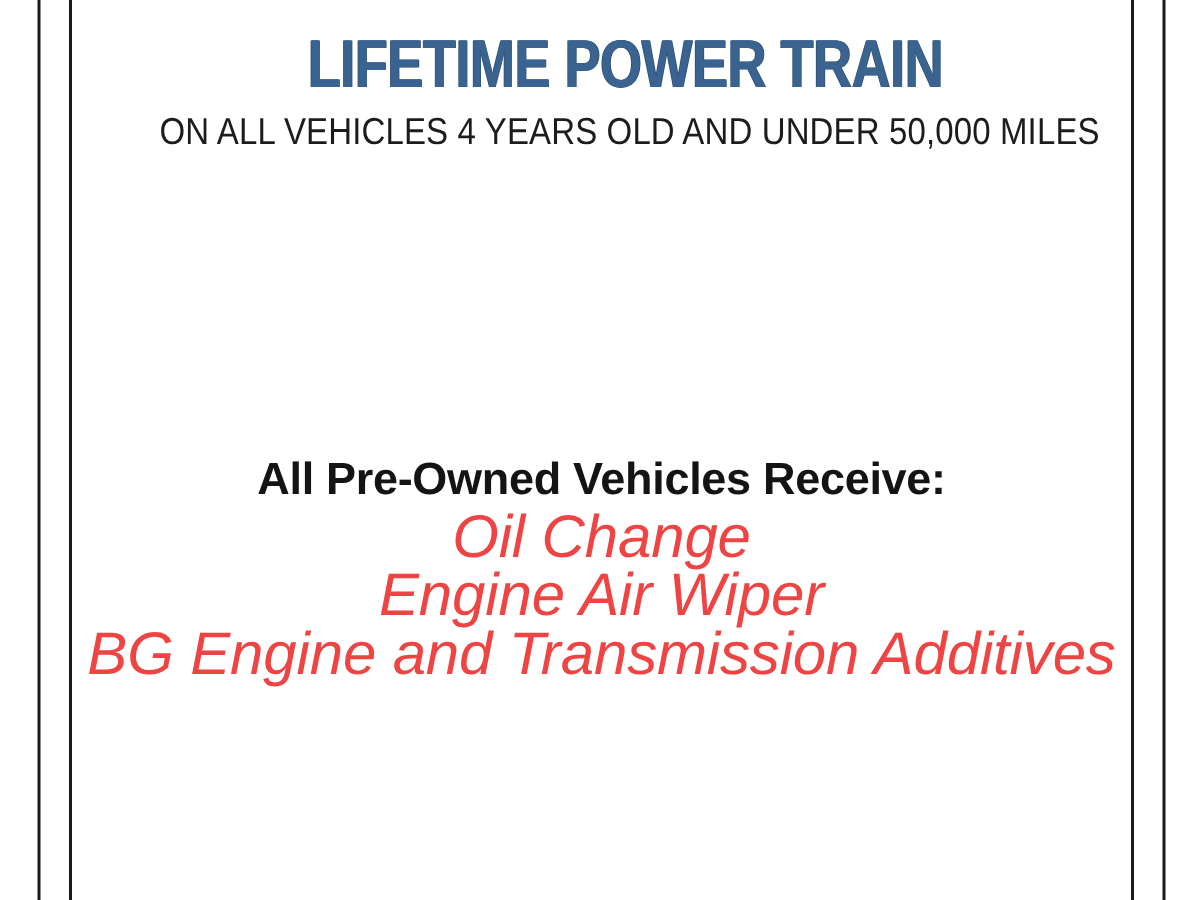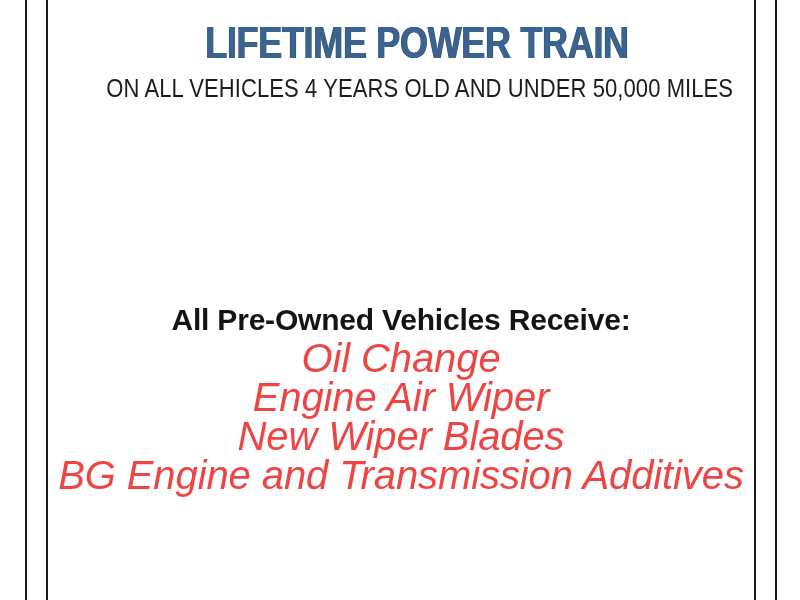--- a/index.html
+++ b/index.html
@@ -141,19 +141,18 @@
       <p class="warranty-headline">LIFETIME POWER TRAIN</p>
       <p class="warranty-sub">ON ALL VEHICLES 4 YEARS OLD AND UNDER 50,000 MILES</p>
     </div>
 
 
     <div class="services">
       <p class="services-heading">All Pre-Owned Vehicles Receive:</p>
       <ul class="services-list">
         <li>Oil Change</li>
         <li>Engine Air Wiper</li>
-        <li>New Wiper Blades</li>
         <li>BG Engine and Transmission Additives</li>
       </ul>
     </div>
 
   </div>
 </div>
 
 </body></html>

